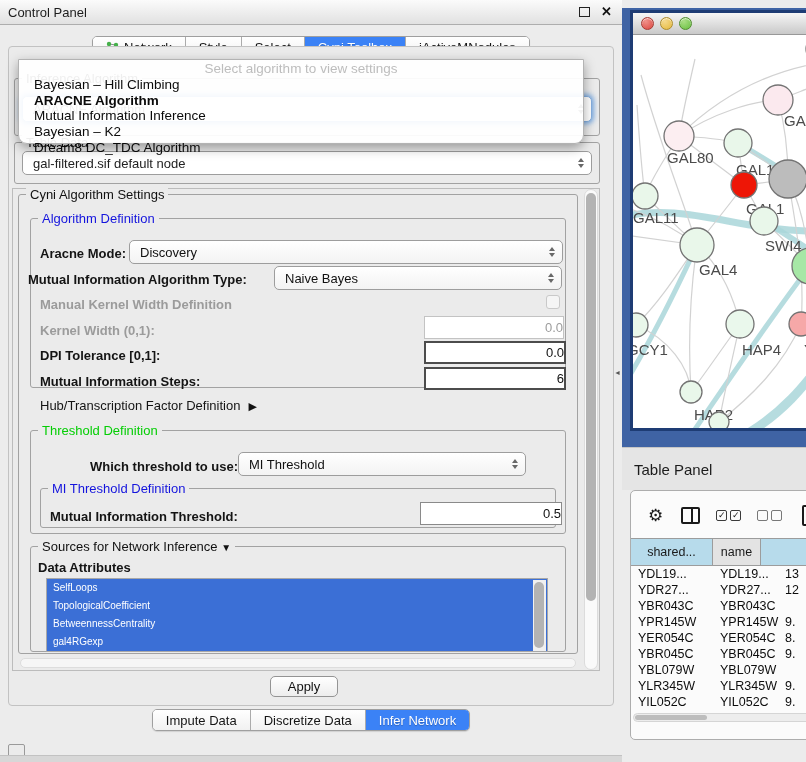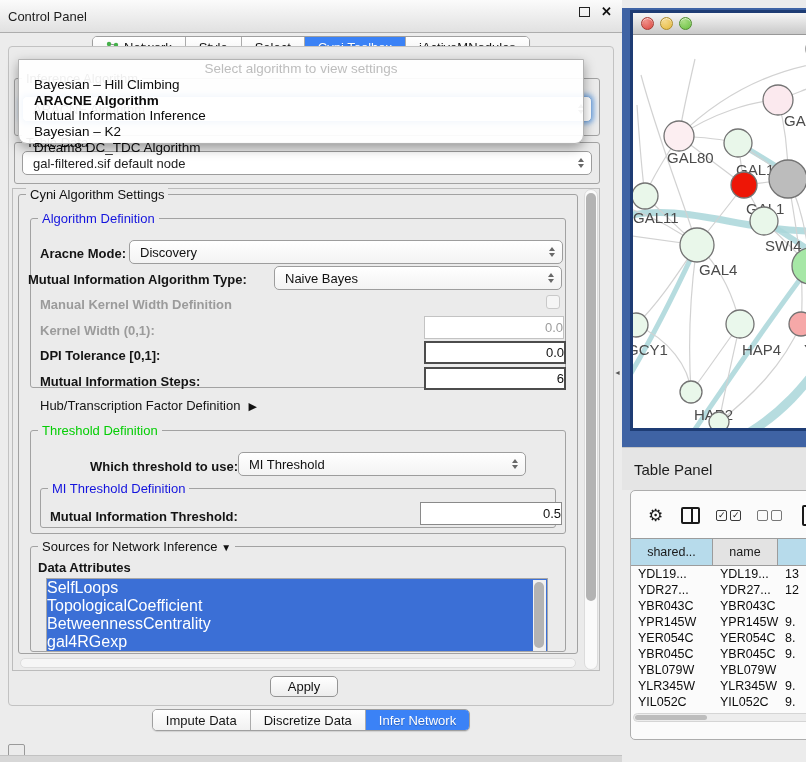--- a/index.html
+++ b/index.html
@@ -1,21 +1,21 @@
 <!DOCTYPE html>
 <html><head>
 <meta charset="utf-8">
 <style>
   * { margin:0; padding:0; box-sizing:border-box; }
   html,body { width:806px; height:762px; overflow:hidden; background:#ececec;
     font-family:"Liberation Sans", sans-serif; position:relative; }
   .abs { position:absolute; }
 
   
-  #titlebar { left:0; top:8; width:622px; height:33px;
+  #titlebar { left:0; top:8; width:622px; height:25px;
     background:linear-gradient(#fbfbfb,#e1e1e1); border-bottom:1px solid #adadad;
     display:flex; align-items:center; }
   #titlebar .t { font-size:13px; color:#1c1c1c; margin-left:8px; }
   #float-btn { position:absolute; right:32px; top:7px; width:11px; height:10px;
     border:1.6px solid #222; background:transparent; }
   #close-btn { position:absolute; right:10px; top:4px; font-size:13px; font-weight:bold; color:#111; }
   #top-tick { left:2px; top:0; width:2px; height:6px; background:#8a8a8a; }
 
   
   .segbar { display:flex; border:1px solid #9f9f9f; border-radius:5px; overflow:hidden;
@@ -76,21 +76,21 @@
   #settings-scrollpane { left:12px; top:188px; width:588px; height:483px;
     border:1px solid #bcbcbc; background:#ebebeb; }
   .vscroll { position:absolute; background:#fafafa; border:1px solid #dcdcdc; border-radius:7px; }
   .vthumb { position:absolute; left:1px; width:10px; background:#b3b3b3; border-radius:6px; }
   #bottom-track { left:20px; top:658px; width:556px; height:10px; background:#f6f6f6;
     border:1px solid #dddddd; border-radius:5px; }
 
   
   #attr-list { left:46px; top:578px; width:502px; height:74px; background:#fff;
     border:1px solid #a8a8a8; overflow:hidden; }
-  .li { height:18px; line-height:18px; font-size:16px; color:#fff; 
+  .li { height:18px; line-height:18px; font-size:10px; color:#fff; padding-left:6px;
     white-space:nowrap; }
   .li.sel { background:#3b6fd6; }
   #attr-scroll { position:absolute; right:1px; top:1px; width:13px; height:71px; background:#f0f0f0; }
   #attr-thumb { position:absolute; left:1px; top:2px; width:10px; height:66px;
     background:#b3b3b3; border-radius:6px; }
 
   #apply-btn { left:270px; top:676px; width:68px; height:21px;
     background:linear-gradient(#ffffff,#ededed); border:1px solid #949494; border-radius:5px;
     font-size:13px; color:#111; display:flex; align-items:center; justify-content:center; }
 
@@ -409,21 +409,21 @@
         <span class="ck">✓</span>
     </span>
     <span class="ck-pair">
       <span class="ck empty"></span>
         <span class="ck empty"></span>
     </span>
     <span id="doc-ic"></span>
   </div>
   <div id="thead">
       <div class="th blue" style="width: 82px;">shared...</div>
-      <div class="th gray" style="width: 65px;">name</div>
+      <div class="th gray" style="width: 48px;">name</div>
       <div class="th blue" style="width: 60px;"></div>
     </div>
   <div id="tbody">
       <div class="trow">
         <div class="td" style="width: 82px; padding-left: 7px;">YDL19...</div>
         <div class="td" style="width: 68px; padding-left: 7px;">YDL19...</div>
         <div class="td" style="width: 60px; padding-left: 4px;">13</div>
       </div>
       <div class="trow">
         <div class="td" style="width: 82px; padding-left: 7px;">YDR27...</div>

